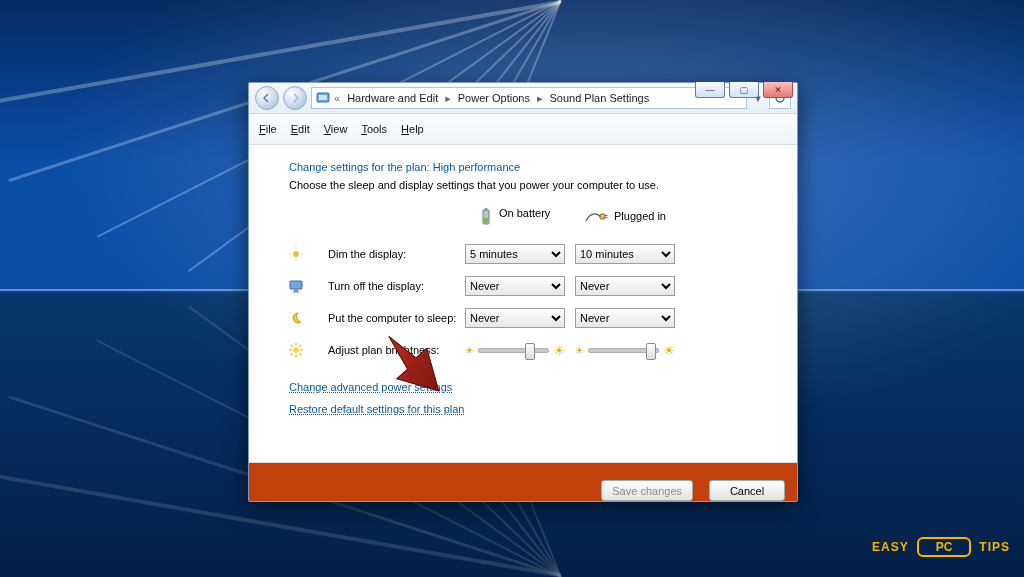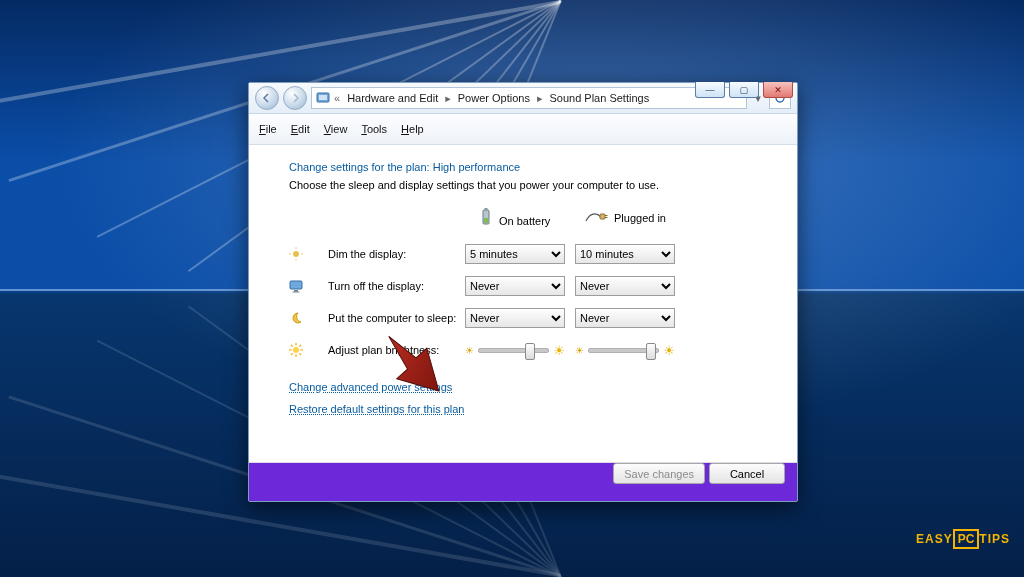--- a/index.html
+++ b/index.html
@@ -18,22 +18,22 @@
   
   .r1{left:560px;top:0;width:2px;height:360px;transform:rotate(30deg);}
   .r2{left:560px;top:0;width:2px;height:390px;transform:rotate(38deg);}
   .r3{left:560px;top:0;width:2px;height:420px;transform:rotate(46deg);}
   .r4{left:560px;top:0;width:2px;height:460px;transform:rotate(54deg);}
   .r5{left:560px;top:0;width:2px;height:520px;transform:rotate(63deg);}
   .r6{left:560px;top:0;width:3px;height:580px;transform:rotate(72deg);}
   .r7{left:560px;top:0;width:4px;height:640px;transform:rotate(80deg);}
   .r8{left:560px;top:0;width:2px;height:340px;transform:rotate(22deg);}
   
-  .logo{position:absolute;right:14px;bottom:28px;font-size:12px;font-weight:700;color:#f4b400;display:flex;align-items:center;gap:0;}
-  .logo .box{border:2px solid #f4b400;padding:1px 3px;border-radius:0;}
+  .logo{position:absolute;right:14px;bottom:20px;font-size:12px;font-weight:700;color:#f4b400;display:flex;align-items:center;gap:8px;}
+  .logo .box{border:2px solid #f4b400;padding:1px 17px;border-radius:6px;}
   
   .window{
     position:absolute;left:248px;top:82px;width:548px;height:418px;
     background:#fff;border:1px solid #7e9cc0;
     border-radius:2px;
     box-shadow:0 6px 22px rgba(0,0,0,.55);
     display:flex;flex-direction:column;
   }
   
   .caption{
@@ -75,41 +75,41 @@
     display:flex;align-items:center;padding:5px 4px;gap:2px;font-size:11px;
   }
   .menubar span{padding:2px 6px;color:#111;}
   .menubar span u{text-decoration:underline;}
   
   .body{flex:1;overflow:auto;padding:16px 40px 8px 40px;}
   .heading{color:#065a9e;font-size:11px;margin-bottom:6px;}
   .sub{margin-bottom:16px;}
   
   .cols{display:flex;align-items:center;margin-bottom:14px;margin-left:190px;}
-  .cols .col{width:105px;display:flex;align-items:flex-end;gap:6px;}
+  .cols .col{width:105px;display:flex;align-items:flex-start;gap:6px;}
   .icon{display:inline-flex;align-items:center;justify-content:center;}
   
   .row{display:flex;align-items:center;min-height:26px;margin-bottom:6px;}
   .row .lbl{width:176px;display:flex;align-items:center;gap:25px;}
   .row .ctrl{width:100px;margin-right:10px;}
   select.dd{
     width:100px;height:20px;font:inherit;border:1px solid #9d9d9d;background:linear-gradient(#fefefe,#e6e6e6);
   }
   
   .slider{display:flex;align-items:center;gap:4px;width:100px;margin-right:10px;}
   .track{position:relative;flex:1;height:3px;background:#c8c8c8;border-radius:2px;border:1px solid #b0b0b0;}
   .thumb{position:absolute;top:-6px;width:8px;height:15px;background:linear-gradient(#fefefe,#dcdcdc);border:1px solid #8a8a8a;border-radius:2px;}
   .sun-small{color:#d8a400;font-size:10px;}
   .sun-big{color:#e7b100;font-size:13px;}
   
   .link{color:#065a9e;text-decoration:underline dotted;cursor:pointer;margin-top:18px;display:block;width:fit-content;}
   .link + .link{margin-top:10px;}
   
   .footer{
-    height:38px;border-top:1px solid #dadee3;background:#6d28d9;display:flex;align-items:flex-start;justify-content:flex-end;gap:4px;padding:0 12px;
+    height:38px;border-top:1px solid #dadee3;background:#c2410c;display:flex;align-items:flex-end;justify-content:flex-end;gap:16px;padding:0 12px;
   }
   .btn{
     min-width:76px;height:21px;border:1px solid #a7a7a7;border-radius:3px;
     background:linear-gradient(#fcfcfc,#e4e4e4);font:inherit;padding:0 10px;cursor:default;
   }
   .btn[disabled]{color:#8b8b8b;}
   
   .arrow{position:absolute;left:385px;top:330px;pointer-events:none;}
   
   svg{display:block;}

